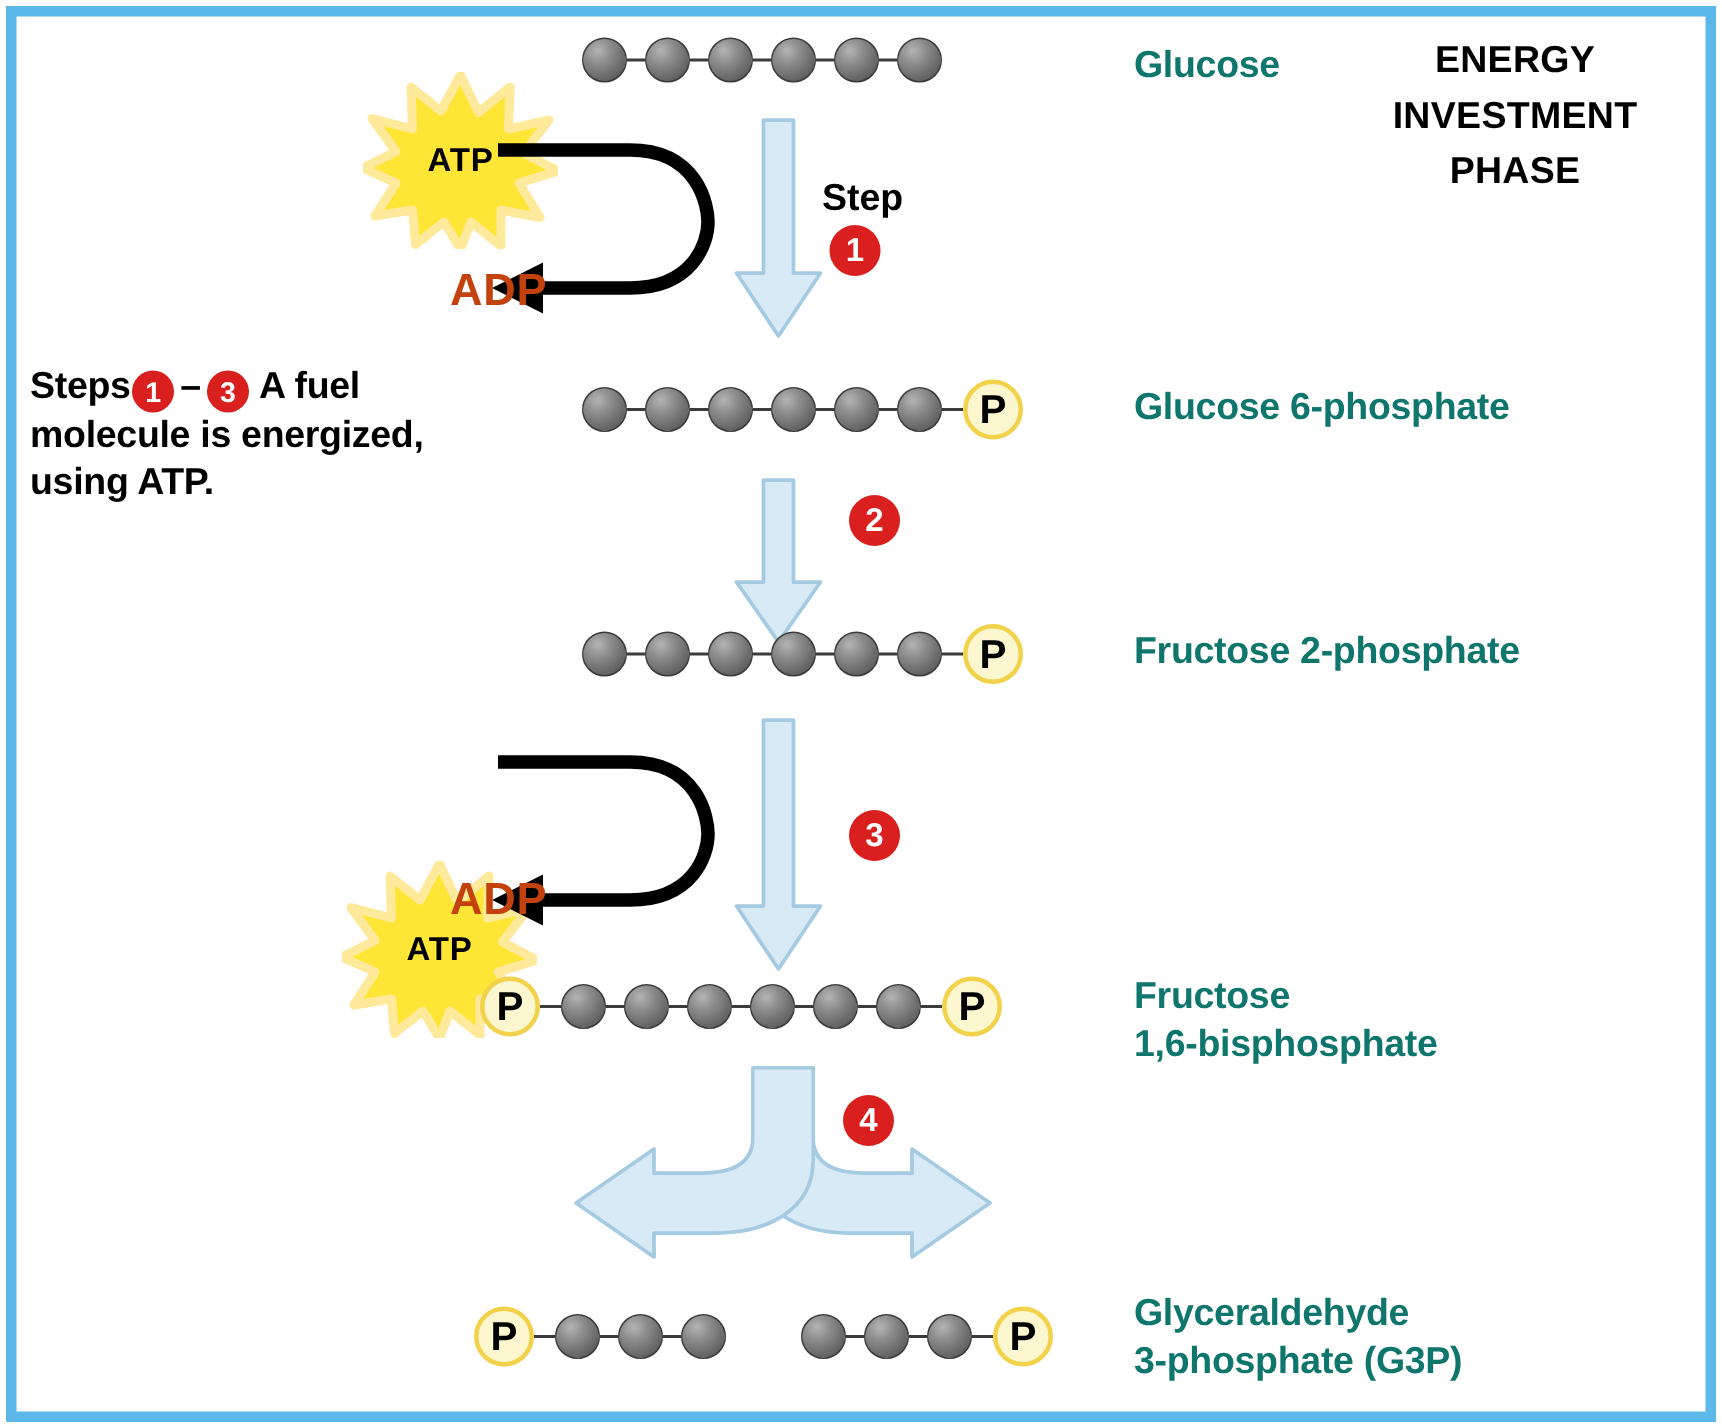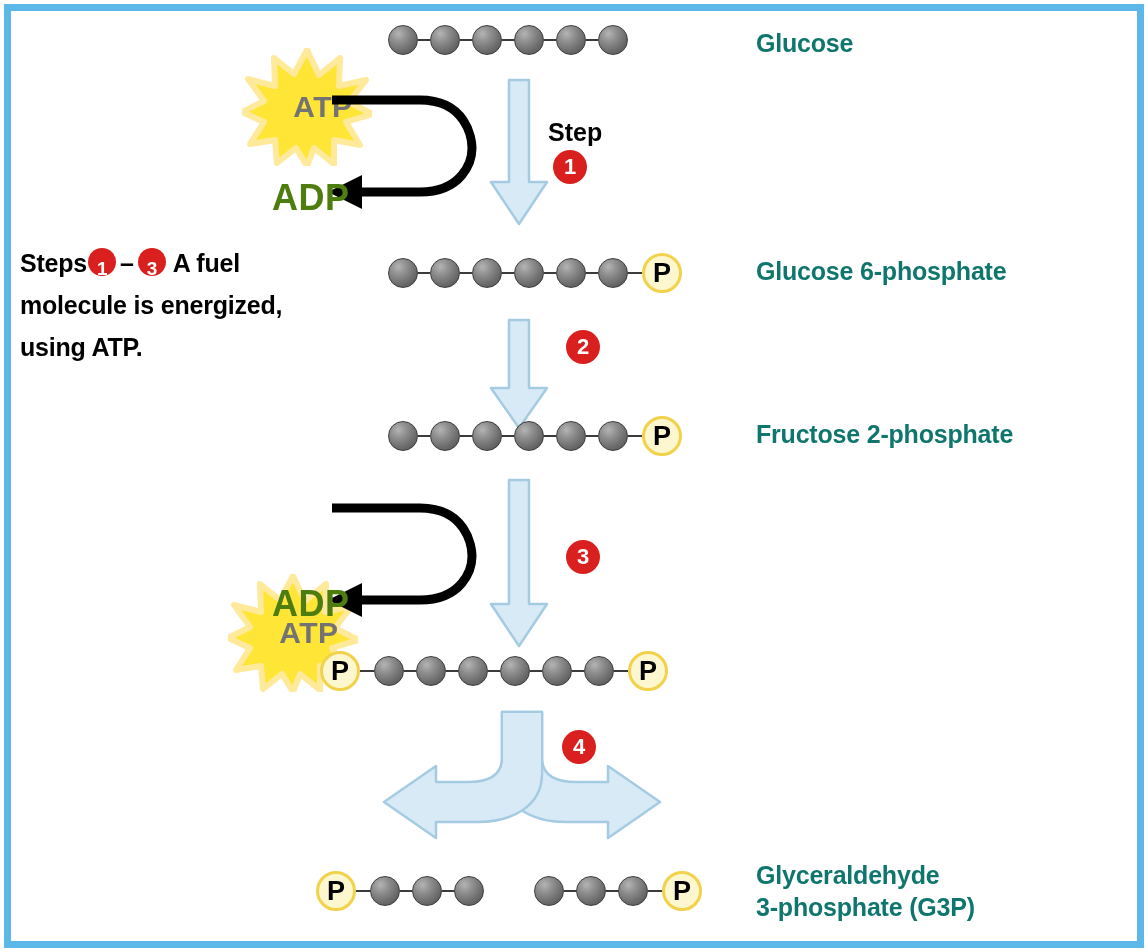--- a/index.html
+++ b/index.html
@@ -45,21 +45,21 @@
     color: #000000;
     line-height: 37px;
     text-align: center;
     white-space: pre-line;
     letter-spacing: 0.2px;
   }
   .note {
     font-size: 25px;
     font-weight: bold;
     color: #000000;
-    line-height: 42px;
+    line-height: 31px;
     letter-spacing: -0.2px;
   }
   .note .inline-badge {
     display: inline-block;
     vertical-align: -3px;
     margin: 0 1px;
   }
   .step-word {
     font-size: 25px;
     font-weight: bold;
@@ -124,43 +124,47 @@
 
   
   .atp-wrap {
     width: 130px;
     height: 118px;
     position: relative;
   }
   .atp-wrap svg { position: absolute; left: 0; top: 0; }
   .atp-text {
     position: absolute;
-    left: 16px; top: 0;
+    left: 0; top: 0;
     width: 130px; height: 118px;
     display: flex;
     align-items: center;
     justify-content: center;
+    font-size: 22px;
+    font-weight: bold;
+    color: #000000;
+    letter-spacing: 0.5px;
+  }
+  .adp-text {
     font-size: 30px;
     font-weight: bold;
-    color: #737373;
+    color: #c2410c;
     letter-spacing: 0.5px;
-  }
-  .adp-text {
-    font-size: 36px;
-    font-weight: bold;
-    color: #4d7c0f;
-    letter-spacing: 0.5px;
+    margin-left: 28px;
   }
 </style>
 </head>
 <body>
 
 <div id="canvas">
   <div class="frame"></div>
 
+  <div class="abs phase-label" style="left:905px; top:22px; width:210px;">ENERGY
+INVESTMENT
+PHASE</div>
 
   <div class="abs" style="left:388px; top:25px;">
     <div class="chain">
       <span class="carbon"></span>
       <span class="bond" style="width:12px"></span>
       <span class="carbon"></span>
       <span class="bond" style="width:12px"></span>
       <span class="carbon"></span>
       <span class="bond" style="width:12px"></span>
       <span class="carbon"></span>
@@ -270,20 +274,22 @@
       <span class="bond" style="width:12px"></span>
       <span class="carbon"></span>
       <span class="bond" style="width:12px"></span>
       <span class="carbon"></span>
       <span class="bond" style="width:12px"></span>
       <span class="carbon"></span>
       <span class="bond" style="width:14px"></span>
       <span class="pgroup">P</span>
     </div>
   </div>
+  <div class="abs mol-label" style="left:756px; top:648px;">Fructose
+1,6-bisphosphate</div>
 
 
   <svg class="abs" style="left:340px; top:710px;" width="340" height="145">
     <path d="
       M 162 2
       L 202 2
       L 202 48
       C 202 66, 216 72, 236 72
       L 268 72
       L 268 56

